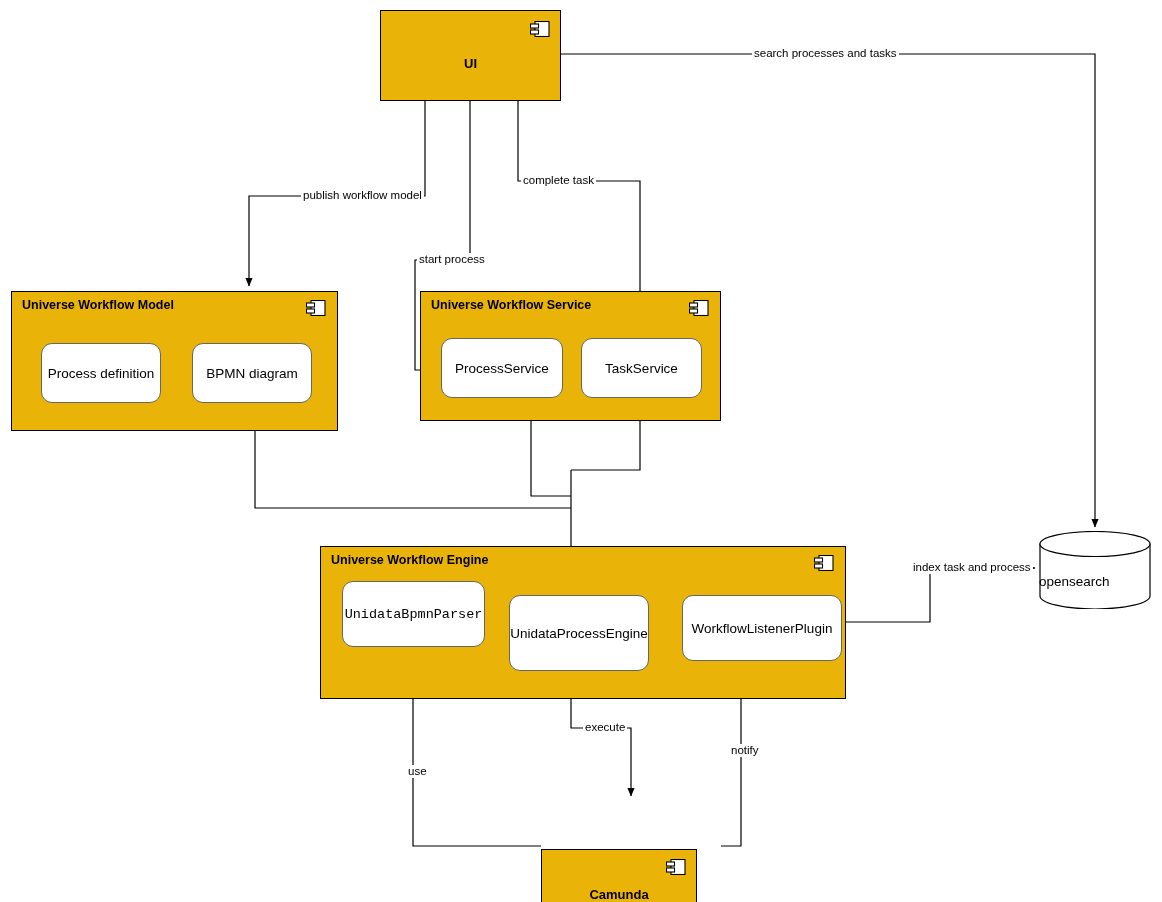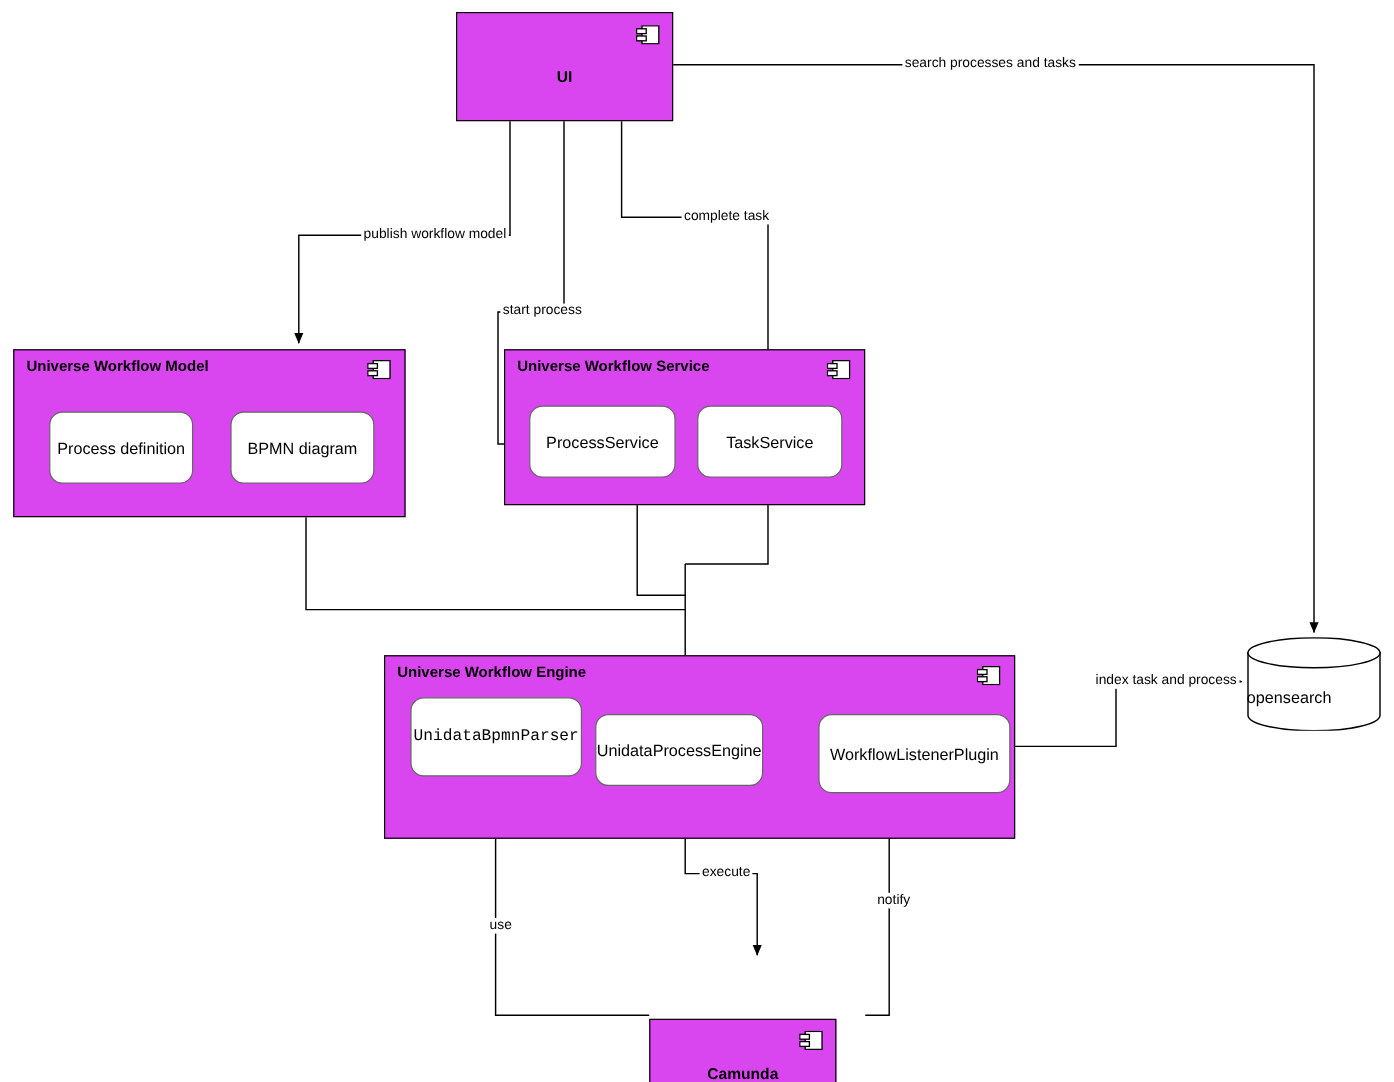--- a/index.html
+++ b/index.html
@@ -21,21 +21,21 @@
   #edges {
     position: absolute;
     left: 0;
     top: 0;
     width: 1162px;
     height: 902px;
   }
   .node {
     position: absolute;
     box-sizing: border-box;
-    background: #d946ef;
+    background: #eab308;
     border: 1px solid #000000;
   }
   .component-box {
     border: 1px solid #000000;
   }
   .pkg-box {
     border: 1px solid #000000;
   }
   .title-center {
     position: absolute;
@@ -163,21 +163,21 @@
   </div>
 
   <div class="node pkg-box" style="left:320px; top:546px; width:526px; height:153px;">
     <div class="title-left">Universe Workflow Engine</div>
     <svg class="comp-icon" style="right:11px; top:8px;" viewBox="0 0 20 16">
       <rect x="5" y="0.5" width="14" height="15" fill="#ffffff" stroke="#000000" stroke-width="1.1"></rect>
       <rect x="0.5" y="3" width="8" height="4" fill="#ffffff" stroke="#000000" stroke-width="1.1"></rect>
       <rect x="0.5" y="9" width="8" height="4" fill="#ffffff" stroke="#000000" stroke-width="1.1"></rect>
     </svg>
     <div class="inner" style="left:21px; top:34px; width:143px; height:66px;font-family:Liberation Mono, monospace;">UnidataBpmnParser</div>
-    <div class="inner" style="left:175px; top:48px; width:140px; height:60px;text-align:right;">UnidataProcessEngine</div>
+    <div class="inner" style="left:188px; top:48px; width:140px; height:76px;text-align:right;">UnidataProcessEngine</div>
     <div class="inner" style="left:340px; top:48px; width:160px; height:66px;margin-left:21px;">WorkflowListenerPlugin</div>
   </div>
 
   <div class="node component-box" style="left:541px; top:801px; width:156px; height:90px;margin-top:48px;">
     <div class="title-center" style="top:37px;">Camunda</div>
     <svg class="comp-icon" style="right:10px; top:9px;" viewBox="0 0 20 16">
       <rect x="5" y="0.5" width="14" height="15" fill="#ffffff" stroke="#000000" stroke-width="1.1"></rect>
       <rect x="0.5" y="3" width="8" height="4" fill="#ffffff" stroke="#000000" stroke-width="1.1"></rect>
       <rect x="0.5" y="9" width="8" height="4" fill="#ffffff" stroke="#000000" stroke-width="1.1"></rect>
     </svg>
@@ -187,19 +187,19 @@
     <svg width="112" height="78" viewBox="0 0 112 78" style="position:absolute; left:0; top:0;">
       <path d="M1,13 L1,65 A55,13 0 0 0 111,65 L111,13 Z" fill="#ffffff" stroke="#000000" stroke-width="1.2"></path>
       <ellipse cx="56" cy="13" rx="55" ry="12.5" fill="#ffffff" stroke="#000000" stroke-width="1.2"></ellipse>
     </svg>
     <div class="cyl-label" style="top:43px;">opensearch</div>
   </div>
 
   <div class="edge-label" style="left:752px; top:47px;">search processes and tasks</div>
   <div class="edge-label" style="left:301px; top:189px;">publish workflow model</div>
   <div class="edge-label" style="left:417px; top:253px;">start process</div>
-  <div class="edge-label" style="left:521px; top:174px;margin-left:47px;">complete task</div>
+  <div class="edge-label" style="left:521px; top:174px;">complete task</div>
   <div class="edge-label" style="left:911px; top:561px;">index task and process</div>
   <div class="edge-label" style="left:583px; top:721px;">execute</div>
   <div class="edge-label" style="left:729px; top:744px;">notify</div>
   <div class="edge-label" style="left:406px; top:765px;">use</div>
 
 </div>
 
 </body></html>

